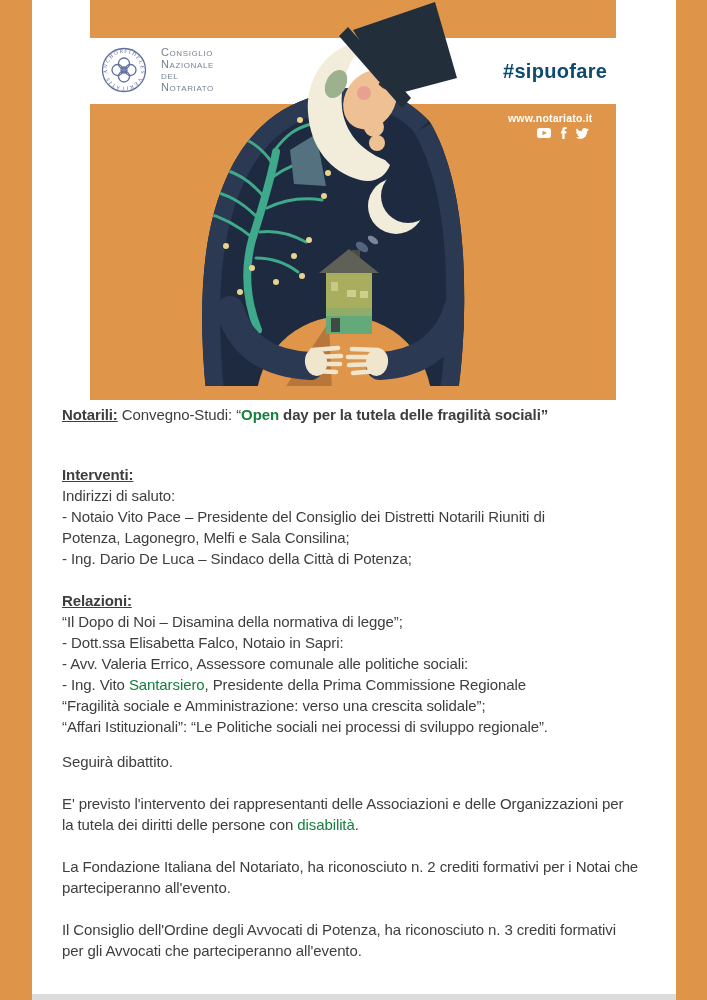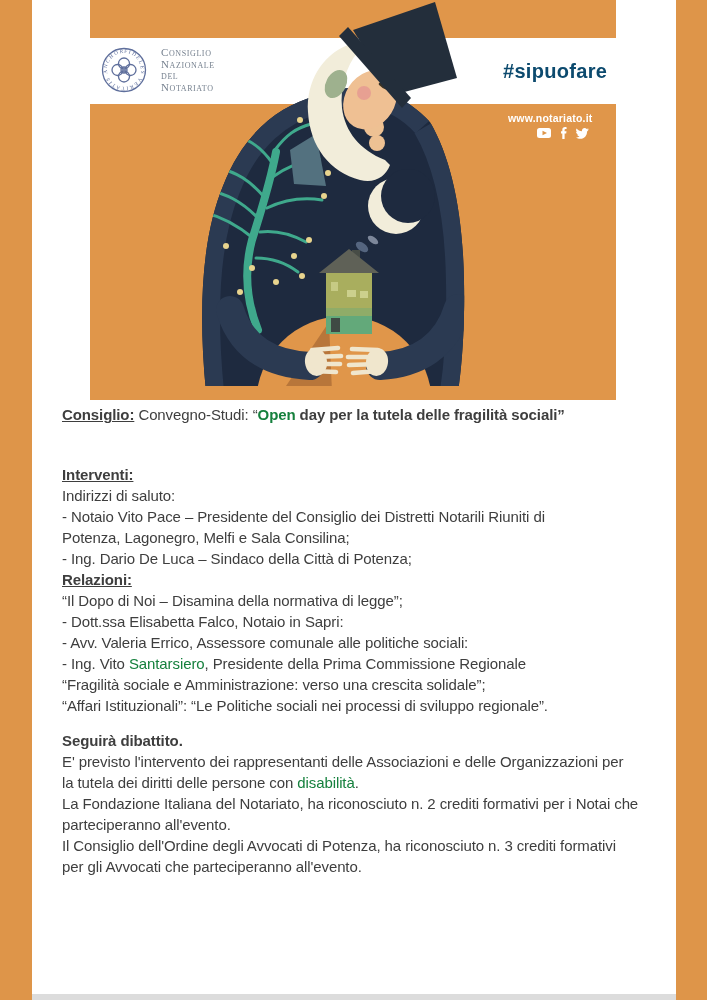--- a/index.html
+++ b/index.html
@@ -6,36 +6,36 @@
   .page{position:relative;width:707px;height:1000px;background:#ffffff;overflow:hidden;
         font-family:"Liberation Sans",sans-serif;}
   .stripe{position:absolute;top:0;bottom:0;background:#de9549;}
   .stripe.left{left:0;width:32px;}
   .stripe.right{left:676px;width:31px;}
   .panel{position:absolute;left:90px;top:0;width:526px;height:400px;}
   .panel svg{display:block;}
 
   
   .logo{position:absolute;left:100px;top:46px;display:flex;align-items:center;z-index:3;}
-  .wordmark{margin-left:13px;font-family:Liberation Serif, serif;font-variant:small-caps;
+  .wordmark{margin-left:13px;font-family:Liberation Sans, sans-serif;font-variant:small-caps;
             font-size:11px;line-height:11.5px;letter-spacing:.6px;color:#76818f;}
   .hashtag{position:absolute;left:503px;top:60px;z-index:3;font-size:20px;font-weight:bold;
            color:#0c4a6e;letter-spacing:.3px;}
   .webblock{position:absolute;left:508px;top:112px;width:110px;text-align:left;z-index:3;}
   .website{color:#ffffff;font-size:10.5px;font-weight:bold;letter-spacing:.2px;}
   .social{margin-top:3px;display:flex;justify-content:center;align-items:center;gap:9px;}
 
   
   .doc{position:absolute;left:62px;top:404px;width:600px;z-index:2;color:#3e3e3e;
        font-size:15px;letter-spacing:-0.1px;}
   .ln{line-height:21px;height:21px;white-space:nowrap;}
   .b{font-weight:bold;}
   .u{text-decoration:underline;}
   .red{color:#15803d;}
-  .g23{margin-top:39px;} .g21{} .g14{margin-top:14px;font-weight:bold;}
+  .g23{margin-top:39px;} .g21{margin-top:21px;} .g14{margin-top:14px;}
 
   .footer-bar{position:absolute;left:32px;top:994px;width:644px;height:6px;background:#dcdcdc;z-index:1;}
 </style>
 </head>
 <body>
 
 <div class="page">
 
   <div class="stripe left"></div>
   <div class="stripe right"></div>
@@ -203,21 +203,21 @@
         <path d="M5,0 C3.4,0 2.3,1 2.3,2.8 V4.3 H1 V6.4 H2.3 V12 H4.6 V6.4 H6.2 L6.5,4.3 H4.6 V3 C4.6,2.4 4.8,2.1 5.4,2.1 H6.6 V0.15 C6.2,0.05 5.6,0 5,0 Z" fill="#ffffff"></path>
       </svg>
       <svg width="13" height="11" viewBox="0 0 13 11">
         <path d="M12.8,1.3 C12.3,1.5 11.8,1.7 11.3,1.7 C11.9,1.4 12.3,0.9 12.5,0.3 C11.9,0.6 11.3,0.9 10.7,1 C10.2,0.4 9.4,0 8.6,0 C7.1,0 5.9,1.2 5.9,2.7 C5.9,2.9 5.9,3.1 6,3.3 C3.8,3.2 1.8,2.1 0.5,0.5 C0.2,0.9 0.1,1.4 0.1,1.9 C0.1,2.8 0.6,3.6 1.3,4.1 C0.9,4.1 0.5,4 0.1,3.8 C0.1,5.1 1,6.2 2.3,6.5 C2.1,6.6 1.8,6.6 1.6,6.6 C1.4,6.6 1.3,6.6 1.1,6.5 C1.4,7.6 2.4,8.4 3.6,8.4 C2.7,9.1 1.5,9.5 0.2,9.5 L0,9.5 C1.2,10.3 2.7,10.8 4.3,10.8 C8.6,10.8 11,7.1 11,3.9 L11,3.6 C11.6,3.2 12.4,2.1 12.8,1.3 Z" fill="#ffffff"></path>
       </svg>
     </div>
   </div>
 
   <div class="doc">
     <div class="ln">
-      <span class="b u">Consiglio:</span><span> Convegno-Studi: “</span><span class="b red">Open</span><span class="b"> day per la tutela delle fragilità sociali</span><span class="b">”</span>
+      <span class="b u">Notarili:</span><span> Convegno-Studi: “</span><span class="b red">Open</span><span class="b"> day per la tutela delle fragilità sociali</span><span class="b">”</span>
     </div>
 
     <div class="ln g23 b u">Interventi:</div>
     <div class="ln">Indirizzi di saluto:</div>
     <div class="ln">- Notaio Vito Pace – Presidente del Consiglio dei Distretti Notarili Riuniti di</div>
     <div class="ln">Potenza, Lagonegro, Melfi e Sala Consilina;</div>
     <div class="ln">- Ing. Dario De Luca – Sindaco della Città di Potenza;</div>
 
     <div class="ln g21 b u">Relazioni:</div>
     <div class="ln">“Il Dopo di Noi – Disamina della normativa di legge”;</div>

